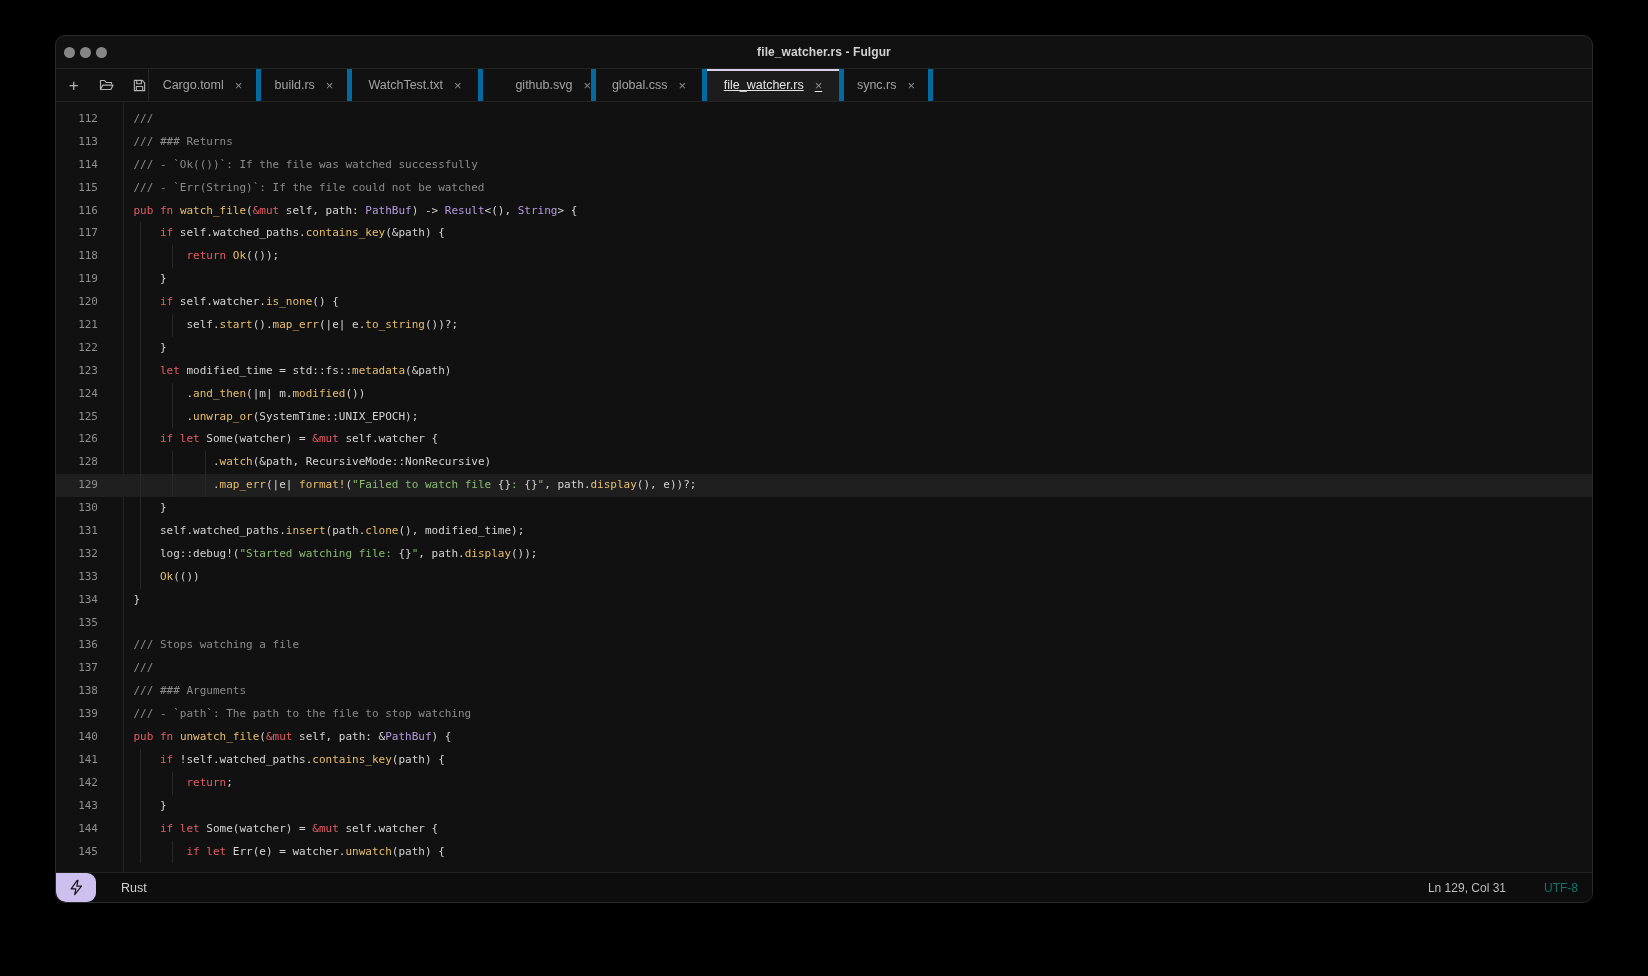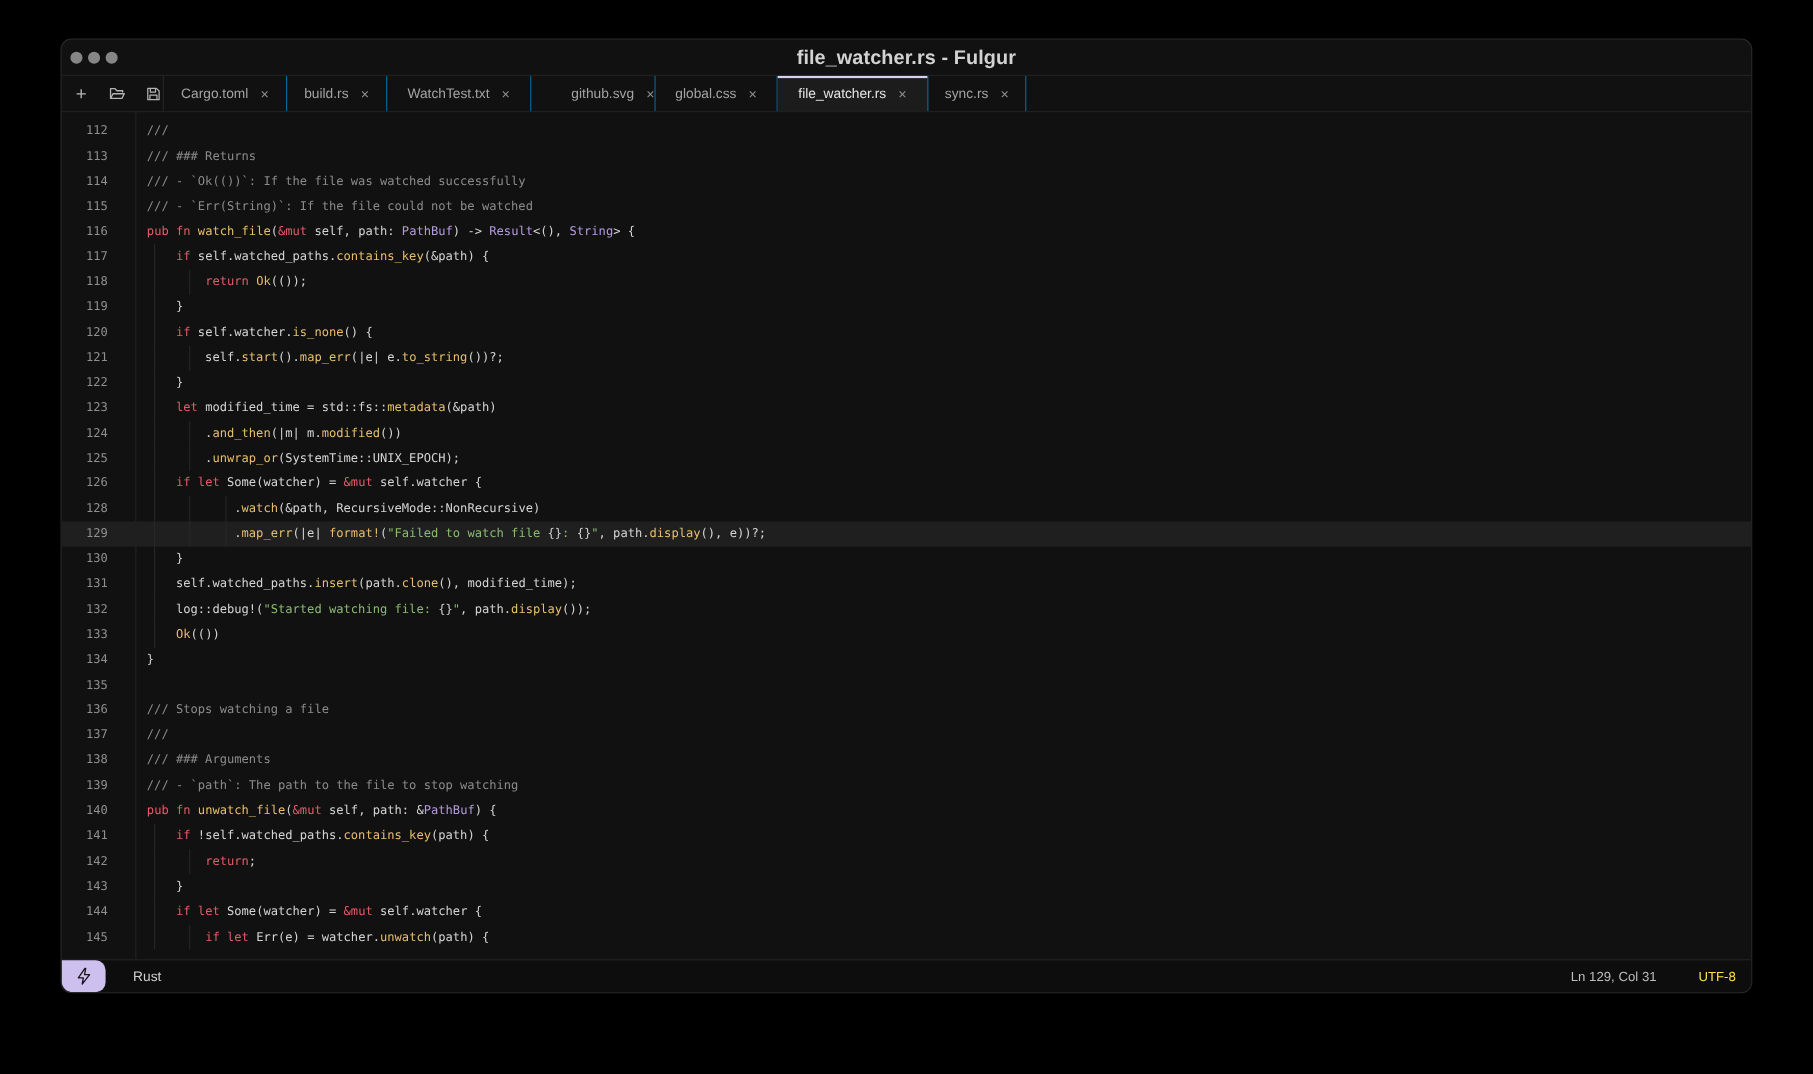--- a/index.html
+++ b/index.html
@@ -4,32 +4,32 @@
 <style>
   html,body{margin:0;padding:0;background:#000;width:1648px;height:976px;overflow:hidden;}
   .window{position:absolute;left:55px;top:35px;width:1538px;height:868px;background:#111111;
     border:1px solid #2a2a2a;border-radius:10px;box-sizing:border-box;overflow:hidden;
     display:flex;flex-direction:column;font-family:"Liberation Sans",sans-serif;}
   
   .titlebar{height:33px;flex:0 0 33px;position:relative;display:flex;align-items:center;
     justify-content:center;border-bottom:1px solid #232323;box-sizing:border-box;}
   .lights{position:absolute;left:8px;top:0;height:100%;display:flex;align-items:center;gap:5px;}
   .light{width:11px;height:11px;border-radius:50%;background:#868686;}
-  .wtitle{font-size:18px;font-weight:600;color:#d2d2d2;letter-spacing:.1px;}
+  .wtitle{font-size:12px;font-weight:600;color:#d2d2d2;letter-spacing:.1px;}
   
   .tabbar{height:33px;flex:0 0 33px;display:flex;align-items:stretch;border-bottom:1px solid #232323;box-sizing:border-box;}
   .toolbar{width:93px;flex:0 0 93px;display:flex;align-items:center;gap:15px;padding-left:9px;
     box-sizing:border-box;border-right:1px solid #262626;}
   .icon-btn{width:18px;height:18px;display:flex;align-items:center;justify-content:center;
     color:#b3b3b3;cursor:default;}
   .icon-btn .plus{font-size:17px;line-height:17px;font-weight:400;}
   .tabstrip{display:flex;align-items:stretch;}
   .tab{position:relative;display:flex;align-items:center;justify-content:center;gap:11px;
-    border-right:1px solid #0369a1;box-sizing:border-box;color:#a3a3a3;font-size:12.5px;}
-  .tab.active{background:#1c1c1c;color:#e4e4e4;}
+    border-right:5px solid #0369a1;box-sizing:border-box;color:#a3a3a3;font-size:12.5px;}
+  .tab.active{background:#1c1c1c;color:#e4e4e4;text-decoration:underline;}
   .tab.active::before{content:'';position:absolute;top:0;left:0;right:0;height:2px;background:#d8d0ec;}
   .tab-close{font-size:13px;color:#8f8f8f;line-height:1;}
   
   .editor{flex:1 1 auto;position:relative;overflow:hidden;padding-top:6px;
     font-family:"DejaVu Sans Mono",monospace;font-size:11px;line-height:22.9px;}
   .editor::before{content:'';position:absolute;left:67px;top:0;bottom:0;width:1px;background:#232323;}
   .line{position:relative;height:22.9px;}
   .line.current{background:#1f1f1f;}
   .ln{position:absolute;left:0;top:0;width:42px;text-align:right;color:#8f8f8f;}
   .lc{position:absolute;left:51px;top:0;white-space:pre;}
@@ -37,21 +37,21 @@
   .tk-k{color:var(--k);} .tk-f{color:var(--f);} .tk-t{color:var(--t);}
   .tk-s{color:var(--s);} .tk-e{color:var(--e);} .tk-c{color:var(--c);} .tk-p{color:var(--p);}
   
   .statusbar{height:30px;flex:0 0 30px;background:#0d0d0d;border-top:1px solid #232323;
     box-sizing:border-box;display:flex;align-items:center;font-size:12.5px;color:#cfcfcf;gap:12px;}
   .lang-badge{width:40px;height:100%;background:#cdc0ee;border-radius:0 9px 9px 10px;
     display:flex;align-items:center;justify-content:center;flex:0 0 40px;}
   .lang-label{margin-left:13px;color:#d0d0d0;}
   .sb-spacer{flex:1;}
   .sb-pos{color:#bdbdbd;font-size:12px;margin-right:26px;}
-  .sb-enc{color:#fde047;font-size:12px;margin-right:14px;}
+  .sb-enc{color:#0f766e;font-size:12px;margin-right:14px;}
 </style>
 </head>
 <body>
 
 <div class="window">
 
   <div class="titlebar">
     <div class="lights">
       <span class="light"></span>
       <span class="light"></span>

